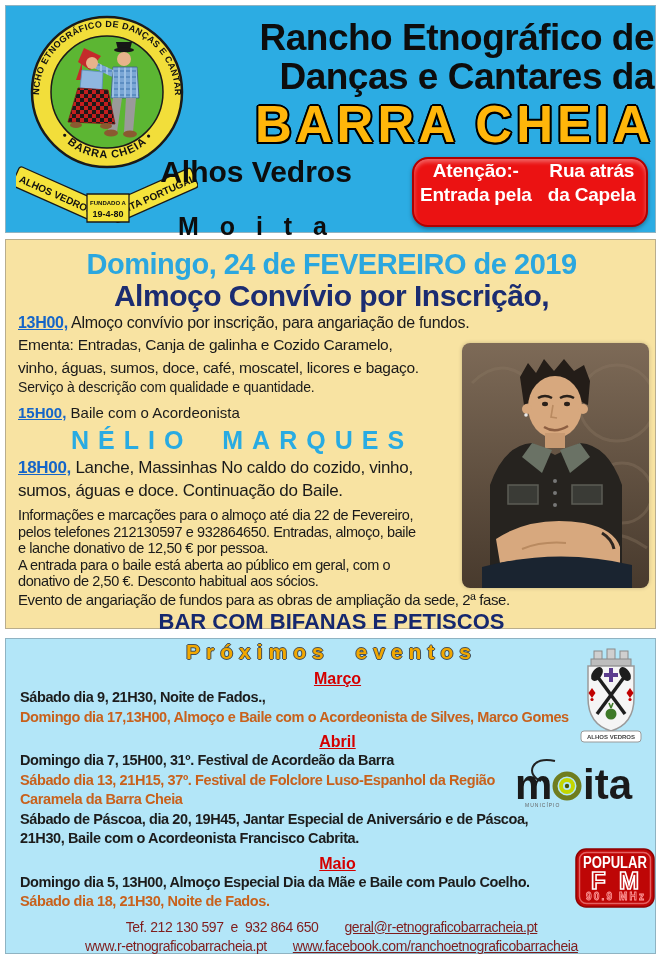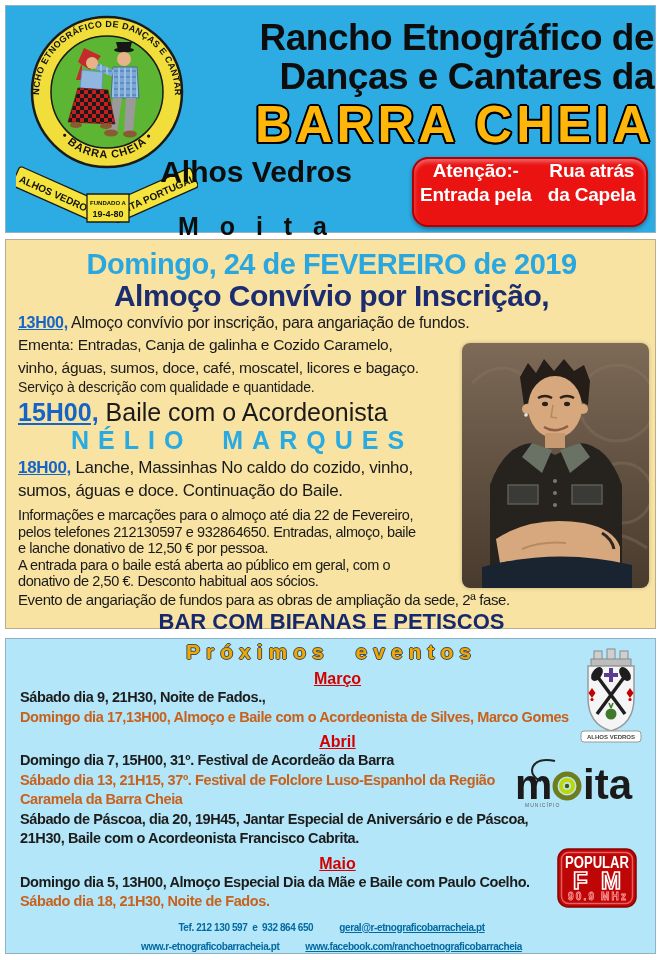--- a/index.html
+++ b/index.html
@@ -23,21 +23,21 @@
   .attention-line{color:#ffffff;font-weight:bold;font-size:19px;line-height:24px;text-align:center;letter-spacing:-0.2px;}
 
   
   .panel-main{top:239px;height:390px;background:#F8E3A2;border:1px solid #b9ad8d;padding:8px 0 0 12px;}
   .date-heading{width:627px;text-align:center;font-size:29px;font-weight:bold;color:#2BA7DF;line-height:32px;letter-spacing:-0.5px;}
   .main-title{width:627px;text-align:center;font-size:30px;font-weight:bold;color:#1B2C71;line-height:32px;letter-spacing:-0.5px;}
   .time-label{color:#1565C8;font-weight:bold;text-decoration:underline;}
   .body-line{font-size:15.5px;color:#1a1a1a;line-height:23px;letter-spacing:-0.3px;white-space:nowrap;}
   .line-13{font-size:16px;line-height:21px;}
   .service-note{font-size:14px;color:#1a1a1a;line-height:17px;letter-spacing:-0.2px;}
-  .line-15{font-size:25px;color:#1a1a1a;line-height:25px;margin-top:4px;font-weight:normal;white-space:nowrap;}
+  .line-15{font-size:15px;color:#1a1a1a;line-height:25px;margin-top:4px;font-weight:normal;white-space:nowrap;}
   .artist-name{width:448px;text-align:center;font-size:25px;font-weight:bold;color:#29ABE2;
     letter-spacing:9px;word-spacing:14px;line-height:29px;margin:1px 0;}
   .line-18{font-size:17px;color:#1a1a1a;line-height:23px;white-space:nowrap;letter-spacing:-0.3px;}
   .info-block{margin-top:5px;width:452px;}
   .info-line{font-size:14.5px;color:#1a1a1a;line-height:16.5px;letter-spacing:-0.4px;white-space:nowrap;}
   .fundraiser-line{font-size:15px;color:#1a1a1a;line-height:17px;letter-spacing:-0.4px;white-space:nowrap;margin-top:1px;}
   .bar-line{width:627px;text-align:center;font-size:22px;font-weight:bold;color:#16286E;line-height:26px;margin-top:1px;}
   .artist-photo{position:absolute;right:6px;top:103px;width:187px;height:245px;border-radius:8px;overflow:hidden;
     box-shadow:inset 0 0 10px 5px rgba(248,227,162,.95), 0 0 4px rgba(0,0,0,.2);}
   .artist-photo svg{display:block;}
@@ -45,29 +45,29 @@
   
   .panel-events{top:638px;height:316px;background:#B3E6F8;border:1px solid #8fb3c2;padding:0 0 0 14px;}
   .events-title{width:623px;text-align:center;font-size:21px;font-weight:bold;color:#F2A800;
     letter-spacing:6px;word-spacing:14px;line-height:25px;
     text-shadow:1px 0 #44505a,-1px 0 #44505a,0 1px #44505a,0 -1px #44505a;}
   .month-label{font-size:16px;font-weight:bold;color:#D40000;text-decoration:underline;line-height:19px;margin-top:5px;text-align:center;}
   .ev{font-size:14.5px;font-weight:bold;line-height:19.5px;letter-spacing:-0.4px;white-space:nowrap;}
   .ev-dark{color:#1c1c1c;}
   .ev-orange{color:#C8611C;}
   .events-footer{margin-top:6px;width:623px;text-align:center;}
-  .foot-line{font-size:10px;font-weight:bold;color:#0369a1;line-height:19.5px;letter-spacing:-0.4px;white-space:nowrap;}
+  .foot-line{font-size:14px;font-weight:normal;color:#7f1d1d;line-height:19.5px;letter-spacing:-0.4px;white-space:nowrap;}
   .foot-link{text-decoration:underline;}
   .pre{white-space:pre;margin-top:24px;}
   .gap{display:inline-block;width:26px;}
 
   
   .coat-of-arms{position:absolute;right:10px;top:9px;width:68px;height:96px;}
   .moita-logo{position:absolute;right:8px;top:116px;width:136px;height:54px;}
-  .popularfm-logo{position:absolute;right:18px;top:209px;width:80px;height:60px;}
+  .popularfm-logo{position:absolute;right:0;top:209px;width:80px;height:60px;}
 </style>
 </head>
 <body>
 
 <div class="poster">
 
   <div class="panel panel-header">
 
     <div class="club-logo">
       <svg viewBox="0 0 182 222" width="182" height="222">

